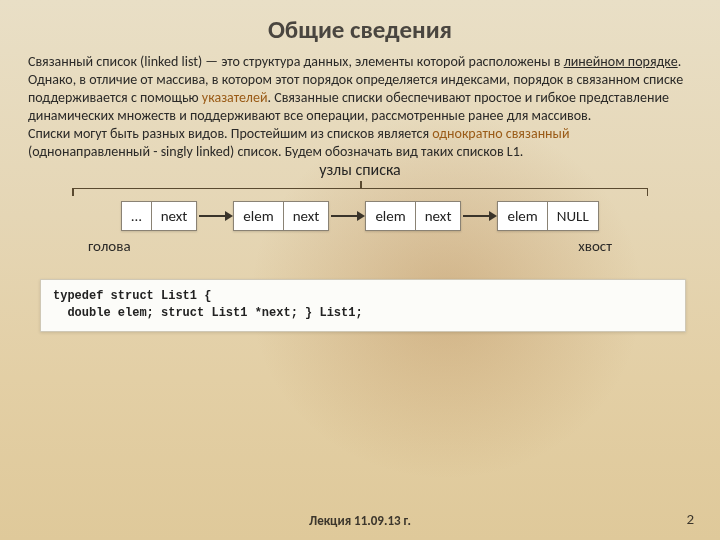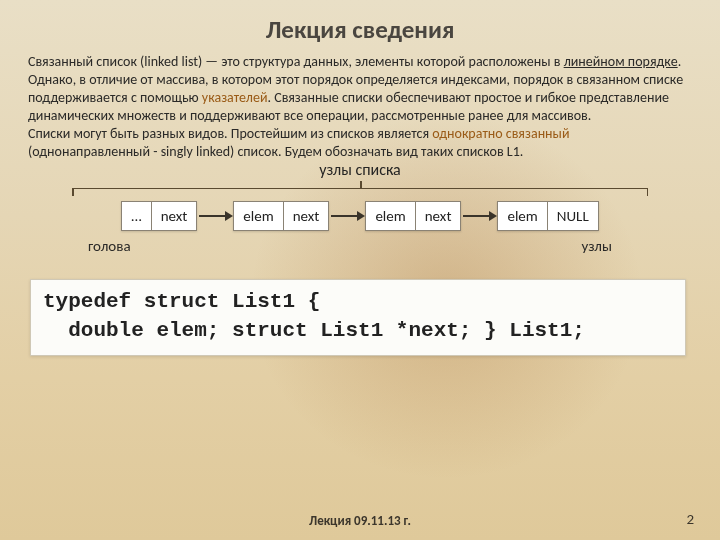--- a/index.html
+++ b/index.html
@@ -61,43 +61,43 @@
     width:36px;height:20px;display:flex;align-items:center;justify-content:center;
   }
   .arrow svg{display:block}
   .labels{
     display:flex;justify-content:space-between;
     margin:6px 60px 0 60px;font-size:15px;color:#2b2a28;
   }
   .labels .head{text-align:left;line-height:1.2}
   .labels .tail{text-align:right;line-height:1.2;margin-right:20px}
   .codebox{
-    margin:24px 6px 0 2px;
+    margin:24px 6px 0 12px;
     background:#fcfcf9;
     border:1px solid #cfc8b6;
     padding:8px 12px 10px 12px;
     font-family:"Courier New",monospace;
-    font-size:21px;font-weight:700;color:#222;
+    font-size:12px;font-weight:700;color:#222;
     line-height:1.35;
     box-shadow:0 1px 3px rgba(0,0,0,.12);
     white-space:pre;
   }
   .footer{
     position:absolute;left:0;right:0;bottom:12px;
     text-align:center;font-size:13px;font-weight:700;color:#3c362c;
   }
   .pagenum{
     position:absolute;right:26px;bottom:12px;
     font-size:15px;color:#3c362c;
   }
 </style>
 </head>
 <body>
 
-<h1>Лекция сведения</h1>
+<h1>Общие сведения</h1>
 
 <div class="para" id="para">Связанный список (linked list) — это структура данных, элементы которой расположены в <span class="ul">линейном порядке</span>. Однако, в отличие от массива, в котором этот порядок определяется индексами, порядок в связанном списке поддерживается с помощью <span class="hl">указателей</span>. Связанные списки обеспечивают простое и гибкое представление динамических множеств и поддерживают все операции, рассмотренные ранее для массивов.<br>Списки могут быть разных видов. Простейшим из списков является <span class="hl">однократно связанный</span> (однонаправленный - singly linked) список. Будем обозначать вид таких списков L1.</div>
 
 <div class="caption">узлы списка</div>
 
 <div class="bracket">
   <div class="hline"></div>
     <div class="lend"></div>
     <div class="rend"></div>
     <div class="tick"></div>
@@ -137,20 +137,20 @@
     <div class="node">
       <div class="cell">elem</div>
       <div class="cell">NULL</div>
     </div>
   </div>
 
 <div class="labels">
   <div class="head">
     <span>голова</span><br>
   </div>
-  <div class="tail">узлы</div>
+  <div class="tail">хвост</div>
 </div>
 
 <div class="codebox">typedef struct List1 {
   double elem; struct List1 *next; } List1;</div>
 
-<div class="footer">Лекция  09.11.13 г.</div>
+<div class="footer">Лекция  11.09.13 г.</div>
 <div class="pagenum">2</div>
 
 </body></html>

